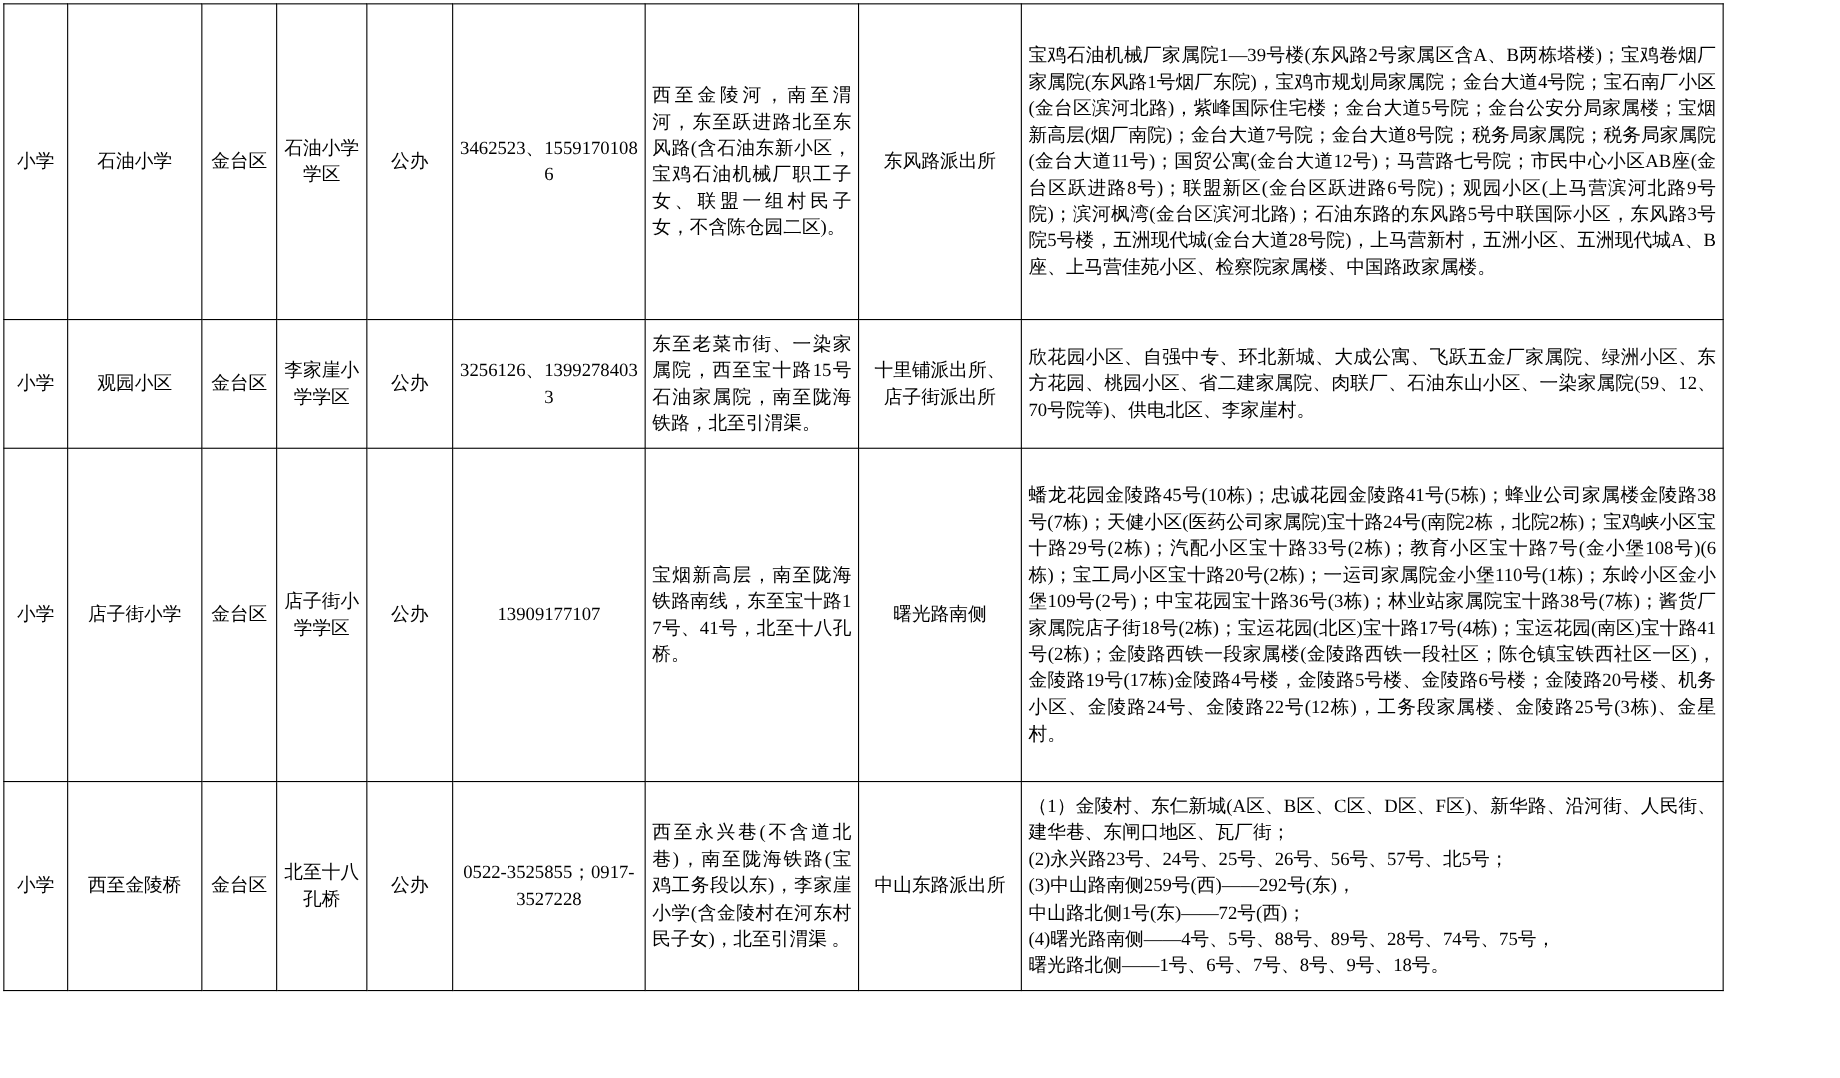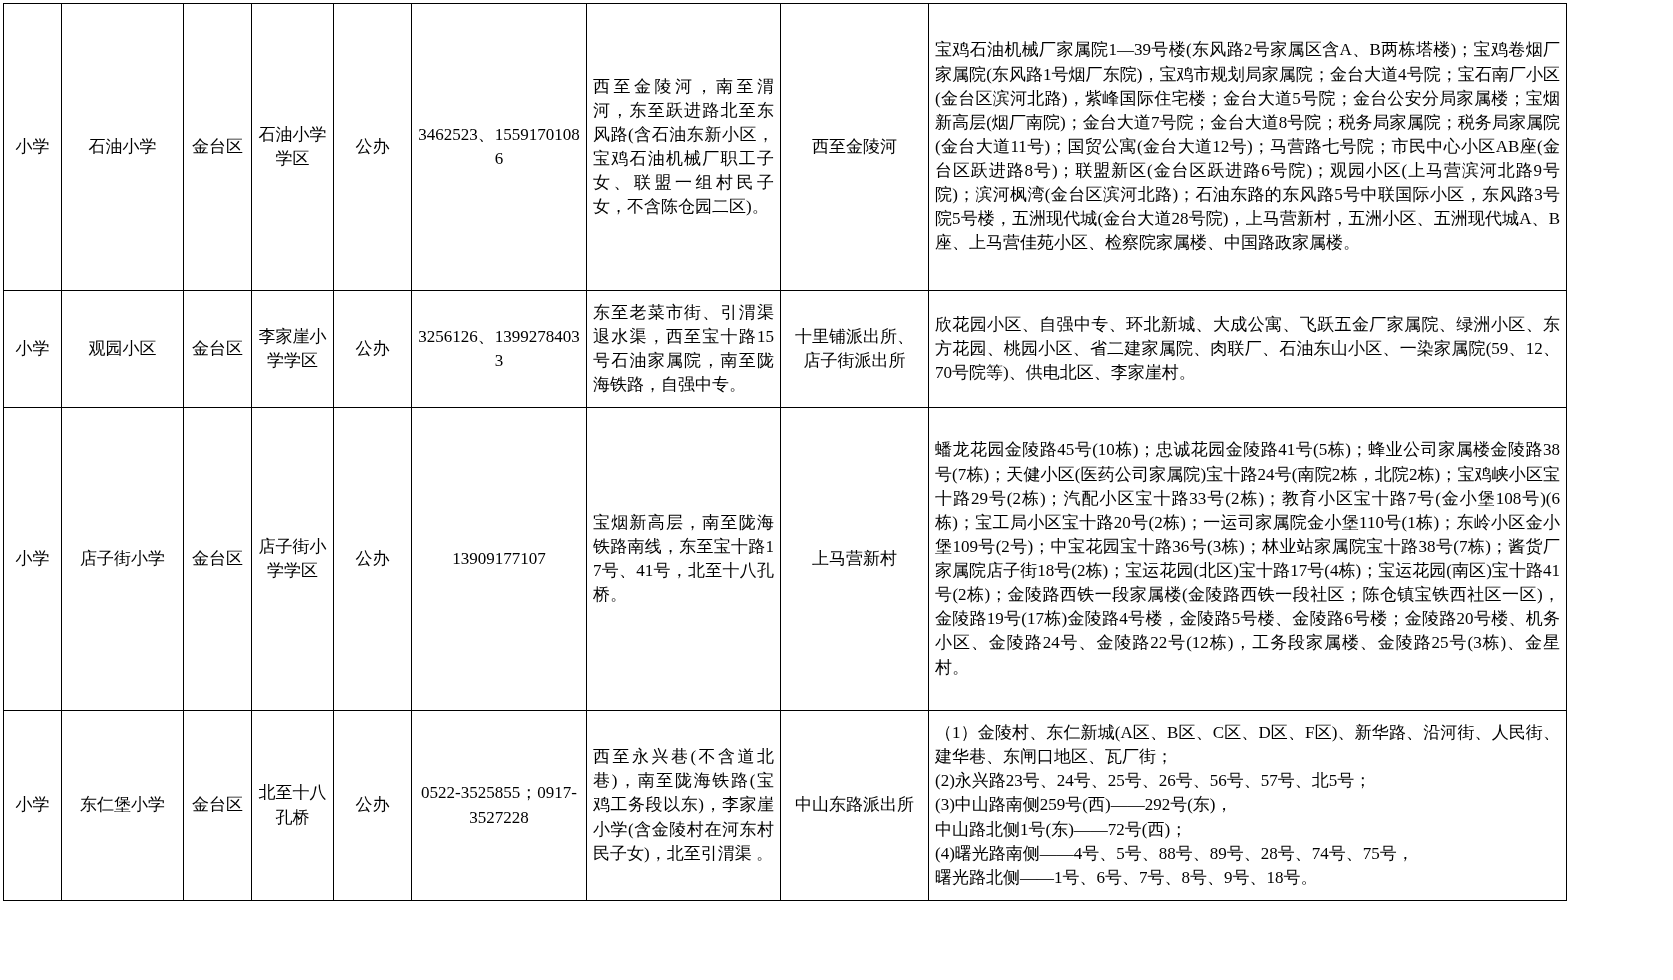--- a/index.html
+++ b/index.html
@@ -75,48 +75,48 @@
     </colgroup>
     <tbody>
       <tr class="row-1">
         <td class="cell-type">小学</td>
         <td class="cell-school">石油小学</td>
         <td class="cell-district">金台区</td>
         <td class="cell-zone">石油小学学区</td>
         <td class="cell-nature">公办</td>
         <td class="cell-phone">3462523、15591701086</td>
         <td class="cell-desc">西至金陵河，南至渭河，东至跃进路北至东风路(含石油东新小区，宝鸡石油机械厂职工子女、联盟一组村民子女，不含陈仓园二区)。</td>
-        <td class="cell-police">西至金陵河</td>
+        <td class="cell-police">东风路派出所</td>
         <td class="cell-addr">宝鸡石油机械厂家属院1—39号楼(东风路2号家属区含A、B两栋塔楼)；宝鸡卷烟厂家属院(东风路1号烟厂东院)，宝鸡市规划局家属院；金台大道4号院；宝石南厂小区(金台区滨河北路)，紫峰国际住宅楼；金台大道5号院；金台公安分局家属楼；宝烟新高层(烟厂南院)；金台大道7号院；金台大道8号院；税务局家属院；税务局家属院(金台大道11号)；国贸公寓(金台大道12号)；马营路七号院；市民中心小区AB座(金台区跃进路8号)；联盟新区(金台区跃进路6号院)；观园小区(上马营滨河北路9号院)；滨河枫湾(金台区滨河北路)；石油东路的东风路5号中联国际小区，东风路3号院5号楼，五洲现代城(金台大道28号院)，上马营新村，五洲小区、五洲现代城A、B座、上马营佳苑小区、检察院家属楼、中国路政家属楼。</td>
       </tr>
       <tr class="row-2">
         <td class="cell-type">小学</td>
         <td class="cell-school">观园小区</td>
         <td class="cell-district">金台区</td>
         <td class="cell-zone">李家崖小学学区</td>
         <td class="cell-nature">公办</td>
         <td class="cell-phone">3256126、13992784033</td>
-        <td class="cell-desc">东至老菜市街、引渭渠退水渠，西至宝十路15号石油家属院，南至陇海铁路，自强中专。</td>
+        <td class="cell-desc">东至老菜市街、一染家属院，西至宝十路15号石油家属院，南至陇海铁路，北至引渭渠。</td>
         <td class="cell-police">十里铺派出所、店子街派出所</td>
         <td class="cell-addr">欣花园小区、自强中专、环北新城、大成公寓、飞跃五金厂家属院、绿洲小区、东方花园、桃园小区、省二建家属院、肉联厂、石油东山小区、一染家属院(59、12、70号院等)、供电北区、李家崖村。</td>
       </tr>
       <tr class="row-3">
         <td class="cell-type">小学</td>
         <td class="cell-school">店子街小学</td>
         <td class="cell-district">金台区</td>
         <td class="cell-zone">店子街小学学区</td>
         <td class="cell-nature">公办</td>
         <td class="cell-phone">13909177107</td>
         <td class="cell-desc">宝烟新高层，南至陇海铁路南线，东至宝十路17号、41号，北至十八孔桥。</td>
-        <td class="cell-police">上马营新村</td>
+        <td class="cell-police">曙光路南侧</td>
         <td class="cell-addr">蟠龙花园金陵路45号(10栋)；忠诚花园金陵路41号(5栋)；蜂业公司家属楼金陵路38号(7栋)；天健小区(医药公司家属院)宝十路24号(南院2栋，北院2栋)；宝鸡峡小区宝十路29号(2栋)；汽配小区宝十路33号(2栋)；教育小区宝十路7号(金小堡108号)(6栋)；宝工局小区宝十路20号(2栋)；一运司家属院金小堡110号(1栋)；东岭小区金小堡109号(2号)；中宝花园宝十路36号(3栋)；林业站家属院宝十路38号(7栋)；酱货厂家属院店子街18号(2栋)；宝运花园(北区)宝十路17号(4栋)；宝运花园(南区)宝十路41号(2栋)；金陵路西铁一段家属楼(金陵路西铁一段社区；陈仓镇宝铁西社区一区)，金陵路19号(17栋)金陵路4号楼，金陵路5号楼、金陵路6号楼；金陵路20号楼、机务小区、金陵路24号、金陵路22号(12栋)，工务段家属楼、金陵路25号(3栋)、金星村。</td>
       </tr>
       <tr class="row-4">
         <td class="cell-type">小学</td>
-        <td class="cell-school">东仁堡小学</td>
+        <td class="cell-school">西至金陵桥</td>
         <td class="cell-district">金台区</td>
         <td class="cell-zone">北至十八孔桥</td>
         <td class="cell-nature">公办</td>
         <td class="cell-phone">0522-3525855；0917-3527228</td>
         <td class="cell-desc">西至永兴巷(不含道北巷)，南至陇海铁路(宝鸡工务段以东)，李家崖小学(含金陵村在河东村民子女)，北至引渭渠 。</td>
         <td class="cell-police">中山东路派出所</td>
         <td class="cell-addr" style="white-space: pre-line;">（1）金陵村、东仁新城(A区、B区、C区、D区、F区)、新华路、沿河街、人民街、建华巷、东闸口地区、瓦厂街；
 (2)永兴路23号、24号、25号、26号、56号、57号、北5号；
 (3)中山路南侧259号(西)——292号(东)，
 中山路北侧1号(东)——72号(西)；

